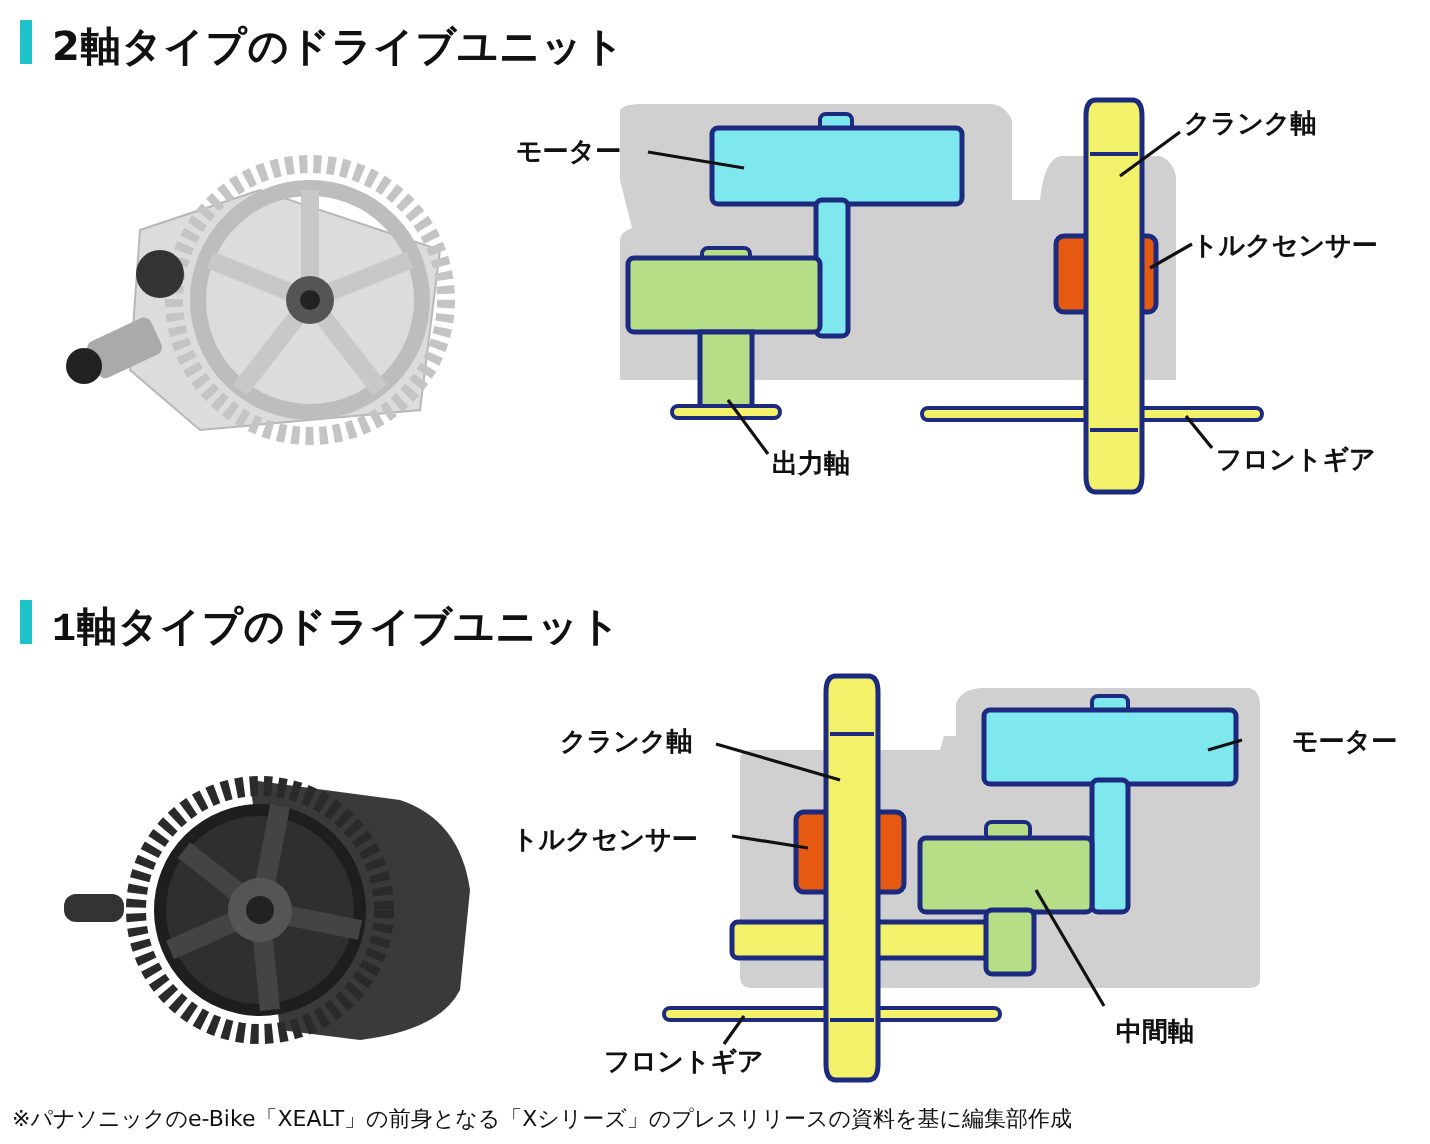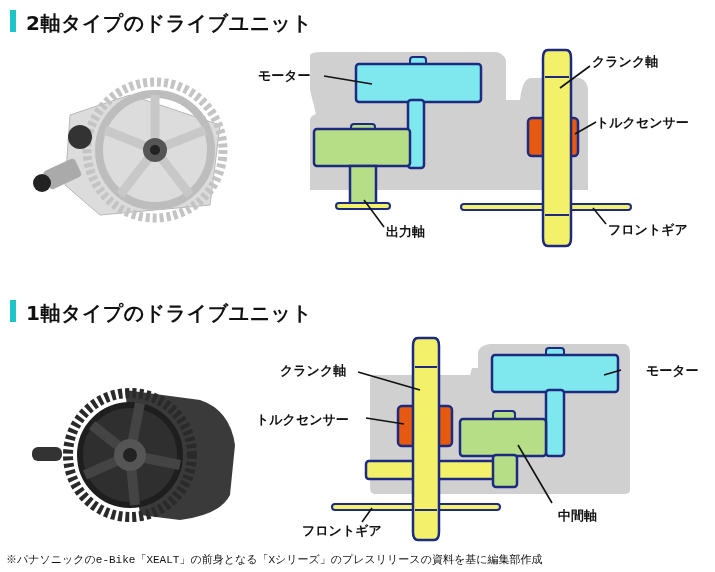--- a/index.html
+++ b/index.html
@@ -2,21 +2,21 @@
 <html><head>
 <meta charset="utf-8">
 <style>
   html,body{margin:0;padding:0;background:#fff;}
   body{width:715px;height:572px;position:relative;overflow:hidden;font-family:"DejaVu Sans","Liberation Sans",sans-serif;color:#111;}
   .section-title{position:absolute;left:10px;height:26px;display:flex;align-items:flex-start;font-size:20px;font-weight:bold;letter-spacing:0.5px;}
   .section-title .bar{width:6px;height:22px;background:#1fc4c9;margin-right:10px;}
   .photo{position:absolute;}
   svg.diagram{position:absolute;left:0;top:0;}
   .lbl{font-family:"DejaVu Sans","Liberation Sans",sans-serif;font-size:13px;font-weight:bold;fill:#111;}
-  .footnote{position:absolute;left:6px;top:552px;font-size:11px;color:#111;white-space:nowrap;font-family:Liberation Mono, monospace;}
+  .footnote{position:absolute;left:6px;top:552px;font-size:11px;color:#111;white-space:nowrap;}
 </style>
 </head>
 <body>
 
 <div class="section-title" style="top:10px;">
   <span class="bar"></span>
   <span>2軸タイプのドライブユニット</span>
 </div>
 
 <svg class="photo" style="left:20px;top:55px;" width="220" height="170" viewBox="0 0 220 170">
@@ -65,21 +65,21 @@
     <line x1="596" y1="122" x2="575" y2="134"></line>
     <line x1="593" y1="208" x2="606" y2="224"></line>
   </g>
   <text class="lbl" x="258" y="80">モーター</text>
   <text class="lbl" x="386" y="236">出力軸</text>
   <text class="lbl" x="592" y="66">クランク軸</text>
   <text class="lbl" x="596" y="127">トルクセンサー</text>
   <text class="lbl" x="608" y="234">フロントギア</text>
 </svg>
 
-<div class="section-title" style="top:300px;">
+<div class="section-title" style="top:300px;font-family:Liberation Mono, monospace;">
   <span class="bar"></span>
   <span>1軸タイプのドライブユニット</span>
 </div>
 
 <svg class="photo" style="left:30px;top:355px;" width="210" height="175" viewBox="0 0 210 175">
   <path d="M95,35 L170,45 Q200,55 205,90 L200,140 Q190,160 150,165 L110,160 Z" fill="#3a3a3a"></path>
   <circle cx="100" cy="100" r="62" fill="none" stroke="#2a2a2a" stroke-width="10" stroke-dasharray="4 3"></circle>
   <circle cx="100" cy="100" r="50" fill="#2f2f2f" stroke="#1e1e1e" stroke-width="6"></circle>
   <g stroke="#444" stroke-width="10">
     <line x1="100" y1="100" x2="110" y2="48"></line>

